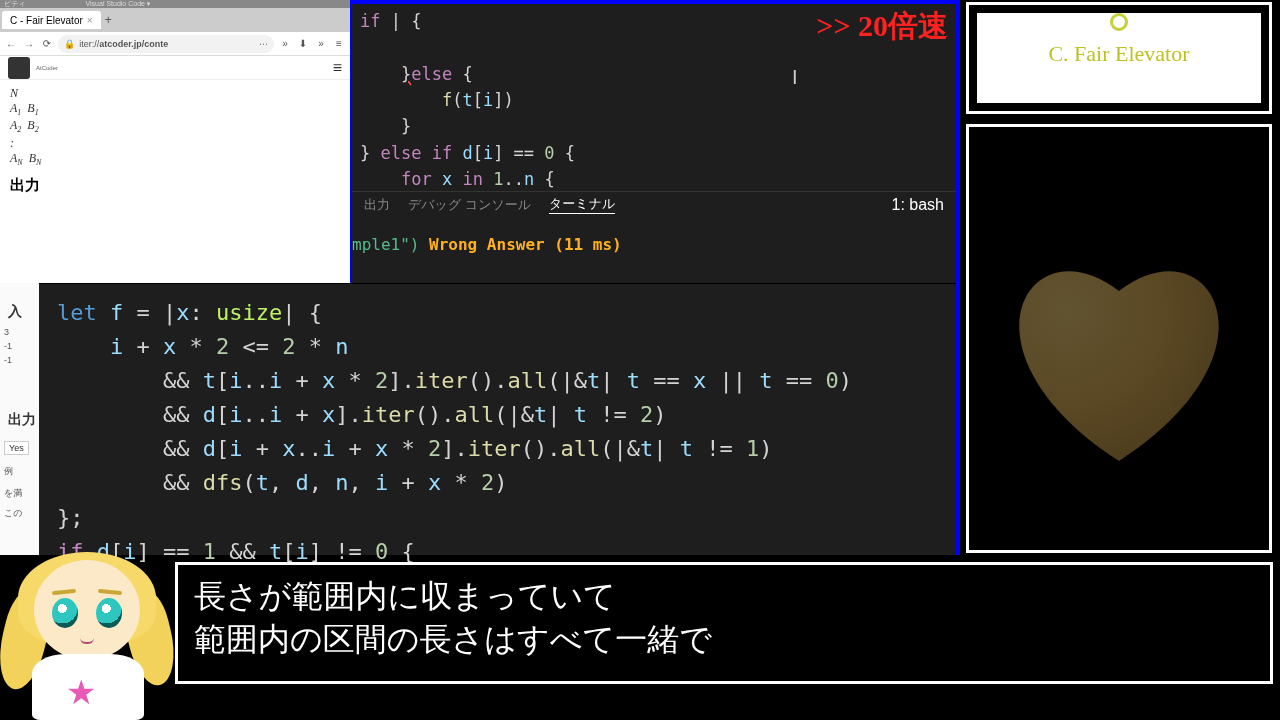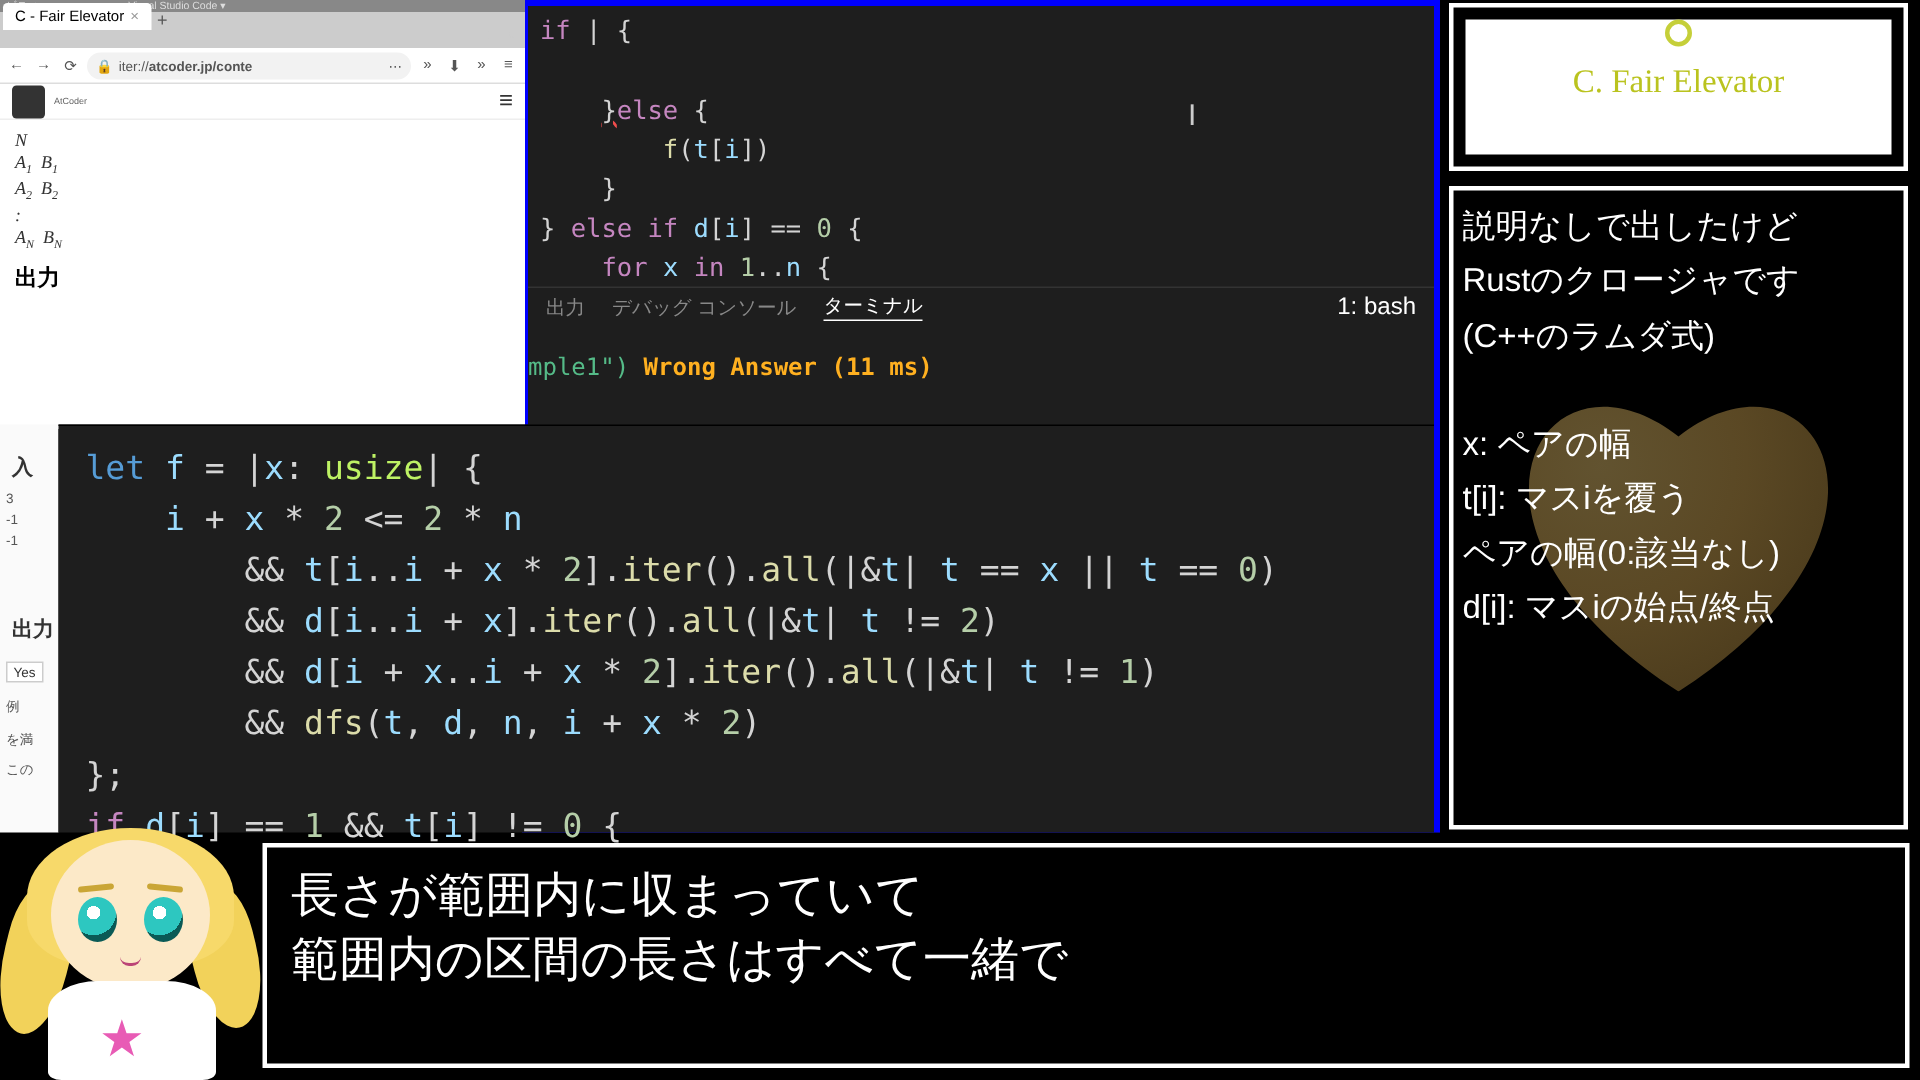--- a/index.html
+++ b/index.html
@@ -2,21 +2,21 @@
 <html><head>
 <meta charset="utf-8">
 <style>
 * { margin: 0; padding: 0; box-sizing: border-box; }
 body { width: 1280px; height: 720px; background: #000; font-family: sans-serif; overflow: hidden; position: relative; }
 
 
 .browser-window { position: absolute; left: 0; top: 0; width: 350px; height: 285px; background: #fafafa; }
 .browser-titlebar { height: 8px; background: #888; display: flex; align-items: center; padding: 0 4px; font-size: 7px; color: #ddd; }
 .browser-titlebar .vscode-label { margin-left: 60px; }
-.browser-tabbar { height: 20px; background: #ccc; display: flex; align-items: flex-end; padding: 12px 2px; }
+.browser-tabbar { height: 20px; background: #ccc; display: flex; align-items: center; padding: 12px 2px; }
 .browser-tab { background: #fff; height: 18px; padding: 2px 8px; font-size: 10px; display: flex; align-items: center; border-radius: 3px 3px 0 0; gap: 4px; }
 .browser-tab .close { color: #999; font-size: 10px; }
 .browser-newtab { margin-left: 4px; color: #555; font-size: 12px; }
 .browser-toolbar { height: 24px; background: #fff; display: flex; align-items: center; gap: 4px; padding: 0 4px; border-bottom: 1px solid #ddd; }
 .browser-toolbar .navbtn { width: 14px; font-size: 10px; color: #555; text-align: center; }
 .browser-urlbar { flex: 1; background: #f2f2f2; border-radius: 10px; height: 18px; font-size: 9px; color: #555; display: flex; align-items: center; padding: 0 6px; gap: 4px; }
 .browser-content { background: #fff; height: 230px; overflow: hidden; position: relative; }
 .browser-pageheader { height: 24px; background: #fff; display: flex; align-items: center; padding: 0 8px; border-bottom: 1px solid #eee; }
 .atcoder-logo { width: 22px; height: 22px; background: #333; border-radius: 3px; margin-right: 6px; }
 .atcoder-logotext { font-size: 6px; color: #666; }
@@ -66,21 +66,21 @@
 .right-title { position: absolute; left: 966px; top: 2px; width: 306px; height: 112px; background: #000; border: 3px solid #fff; padding: 8px; }
 .right-title-inner { width: 100%; height: 100%; background: #fff; display: flex; align-items: center; padding: 0 18px; gap: 10px; flex-direction: column; }
 .right-title-inner .circ { width: 18px; height: 18px; border: 3px solid #c5cf39; border-radius: 50%; }
 .right-title-inner .txt { color: #bac31f; font-size: 22px; font-family: serif; }
 
 .right-notes { position: absolute; left: 966px; top: 124px; width: 306px; height: 429px; background: #000; border: 3px solid #fff; padding: 6px 6px; color: #fff; font-size: 22px; line-height: 1.65; overflow: hidden; }
 .right-notes .heart { position: absolute; left: 20px; top: 114px; width: 260px; height: 230px; background: radial-gradient(circle at 30% 30%, #d9b86a 0%, #c9a050 40%, #8a6b2f 100%); clip-path: path('M130 220 C -40 110, 40 -20, 130 50 C 220 -20, 300 110, 130 220 Z'); opacity: 0.45; }
 .right-notes .notetxt { position: relative; white-space: pre-line; }
 
 
-.subtitle { position: absolute; left: 175px; top: 562px; width: 1098px; height: 150px; background: #000; border: 3px solid #fff; padding: 10px 16px; color: #fff; font-size: 32px; line-height: 1.35; }
+.subtitle { position: absolute; left: 175px; top: 562px; width: 1098px; height: 122px; background: #000; border: 3px solid #fff; padding: 10px 16px; color: #fff; font-size: 32px; line-height: 1.35; }
 
 
 .avatar { position: absolute; left: 0px; top: 556px; width: 178px; height: 163px; }
 .avatar .head { position: absolute; left: 34px; top: 4px; width: 106px; height: 100px; background: #fce9c8; border-radius: 50%; }
 .avatar .hair1 { position: absolute; left: 18px; top: -4px; width: 138px; height: 92px; background: #f7d96a; border-radius: 60% 60% 40% 40%; }
 .avatar .hair2 { position: absolute; left: 2px; top: 34px; width: 44px; height: 100px; background: #f2d25a; border-radius: 40% 30% 50% 60%; transform: rotate(14deg); }
 .avatar .hair3 { position: absolute; left: 128px; top: 34px; width: 44px; height: 96px; background: #f2d25a; border-radius: 30% 40% 60% 50%; transform: rotate(-14deg); }
 .avatar .eye { position: absolute; width: 26px; height: 30px; background: radial-gradient(circle at 40% 35%, #fff 0 18%, #2dc7c0 18% 60%, #0a5a56 60% 100%); border-radius: 50%; }
 .avatar .eye.l { left: 52px; top: 42px; }
 .avatar .eye.r { left: 96px; top: 42px; }
@@ -93,20 +93,21 @@
 
 
 .winctrl { position: absolute; right: 2px; top: 18px; display: flex; gap: 4px; }
 .winctrl span { width: 14px; height: 14px; font-size: 9px; color: #ccc; text-align: center; }
 </style>
 </head>
 <body>
 
 <div class="editor-bg">
   <div class="editor-code"><span class="kw">if</span> | {<br><br>    <span class="err">}</span><span class="kw">else</span> {<br>        <span class="fn">f</span>(<span class="id">t</span>[<span class="id">i</span>])<br>    }<br>} <span class="kw">else if</span> <span class="id">d</span>[<span class="id">i</span>] == <span class="num">0</span> {<br>    <span class="kw">for</span> <span class="id">x</span> <span class="kw">in</span> <span class="num">1</span>..<span class="id">n</span> {</div>
+  <div class="speed-overlay">&gt;&gt; 20倍速</div>
   <span class="cursor-icon">I</span>
 </div>
 
 <div class="terminal-tabs">
   <span>出力</span>
   <span>デバッグ コンソール</span>
   <span class="active">ターミナル</span>
   <span class="selector">1: bash</span>
 </div>
 <div class="terminal-output"><span class="sample">mple1")</span><span class="wa"> Wrong Answer (11 ms)</span></div>
@@ -178,28 +179,20 @@
 
 <div class="right-title">
   <div class="right-title-inner">
     <span class="circ"></span>
     <span class="txt">C. Fair Elevator</span>
   </div>
 </div>
 
 <div class="right-notes">
   <div class="heart"></div>
-  <div class="notetxt">説明なしで出したけど
-Rustのクロージャです
-(C++のラムダ式)
-
-x: ペアの幅
-t[i]: マスiを覆う
-ペアの幅(0:該当なし)
-d[i]: マスiの始点/終点</div>
 </div>
 
 <div class="subtitle">
   <div style="white-space:pre-line">長さが範囲内に収まっていて
 範囲内の区間の長さはすべて一緒で</div>
 </div>
 
 <div class="avatar">
   <div class="hair2"></div>
     <div class="hair3"></div>

